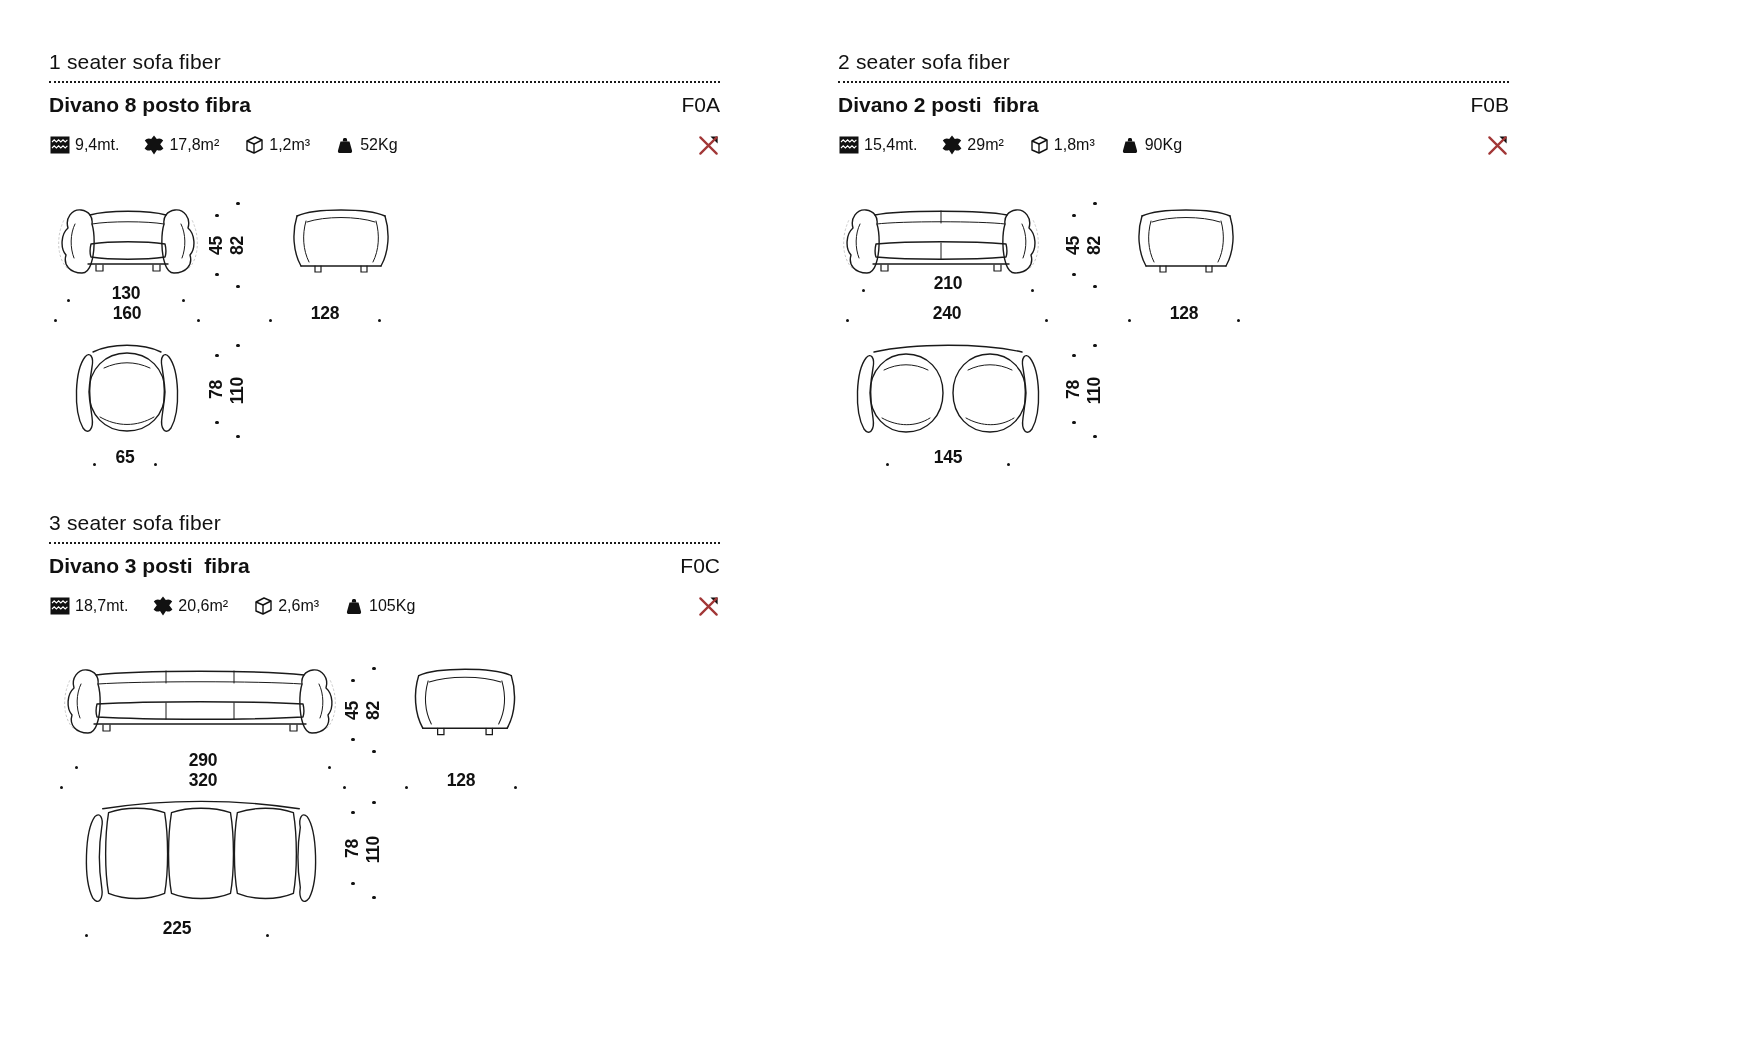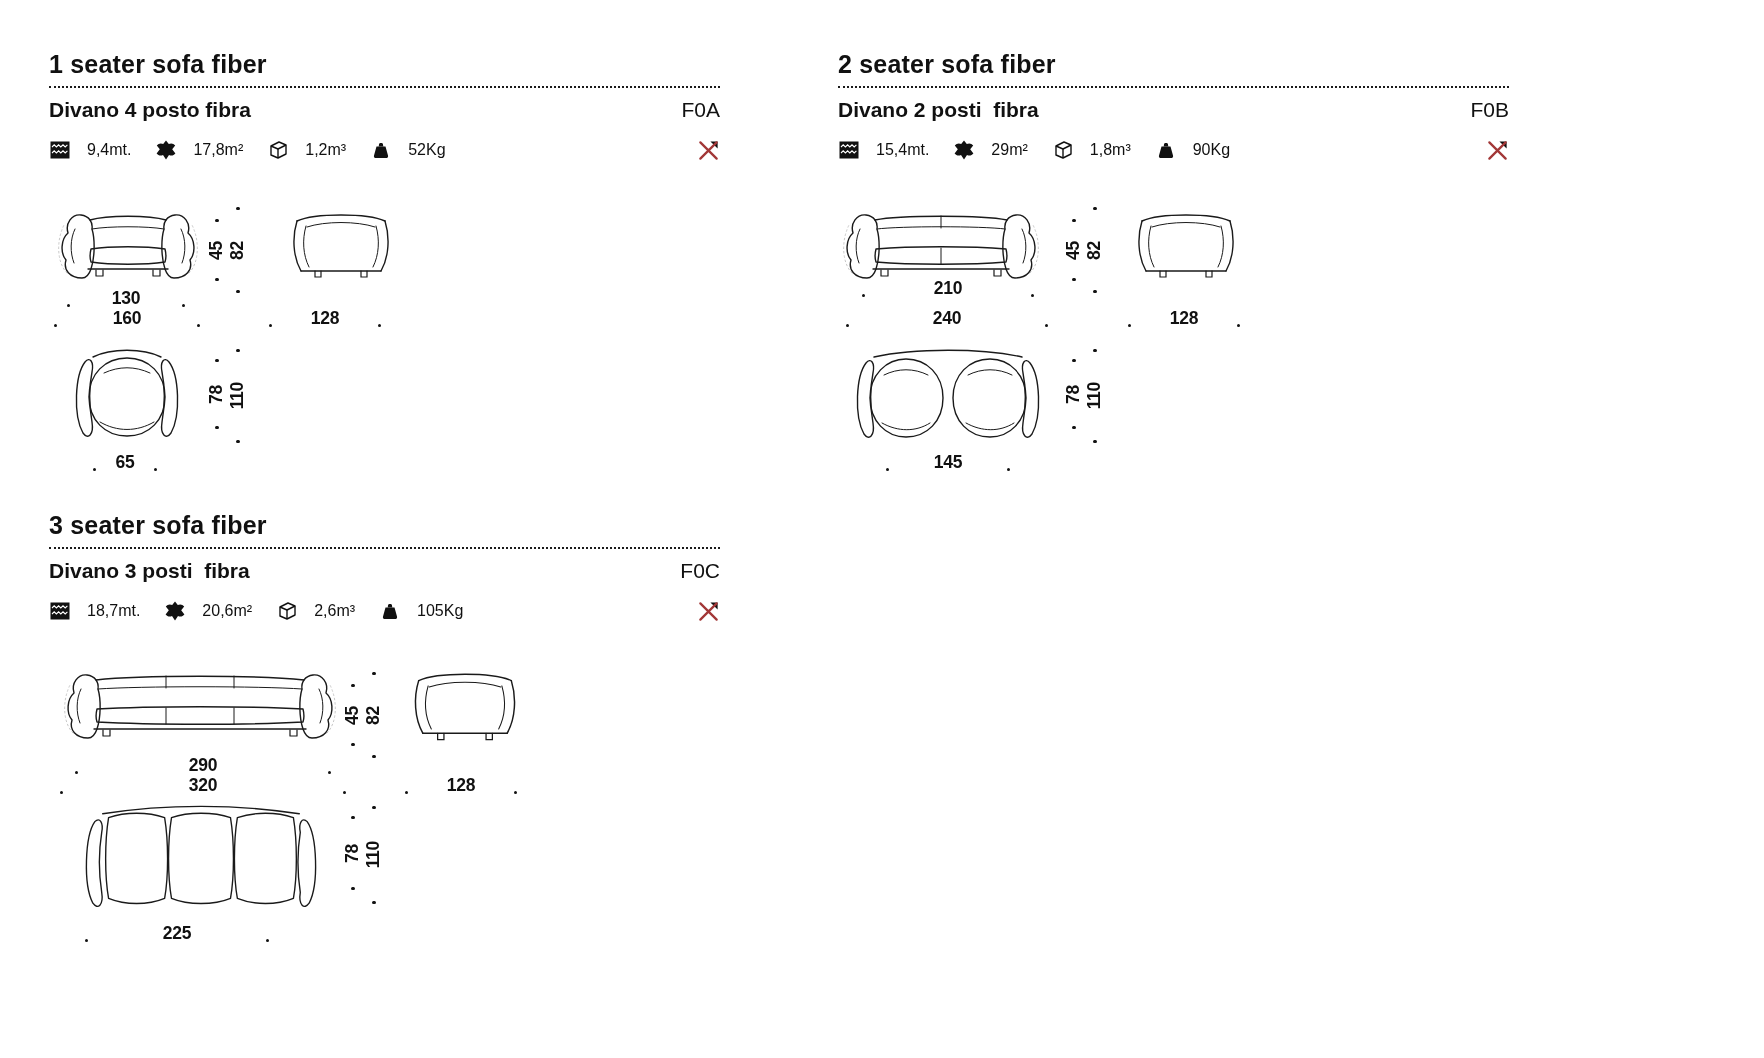--- a/index.html
+++ b/index.html
@@ -1,27 +1,27 @@
 <!DOCTYPE html>
 <html><head>
 <meta charset="utf-8">
 <title>Sofa fiber — technical sheet</title>
 <style>
   *{box-sizing:border-box}
   html,body{margin:0;padding:0;background:#fff}
   .canvas{position:relative;width:1764px;height:1058px;background:#fff;
           font-family:"Liberation Sans",sans-serif;color:#111;overflow:hidden}
   .product{position:absolute;width:671px}
-  .ten{margin:6px 0 0;font-size:25px;font-weight:700;letter-spacing:.2px}
+  .ten{margin:6px 0 0;font-size:21px;font-weight:400;letter-spacing:.2px}
   .rule{height:0;border-top:2px dotted #1a1a1a;margin-top:7px}
   .itrow{display:flex;justify-content:space-between;align-items:baseline;margin-top:10px}
   .tit{margin:0;font-size:21px;font-weight:700;white-space:pre}
   .code{font-size:21px;font-weight:400}
   .specs{display:flex;align-items:center;margin-top:15px;height:26px}
-  .spec{display:flex;align-items:center;gap:16px;margin-right:24px}
+  .spec{display:flex;align-items:center;gap:4px;margin-right:24px}
   .ic{display:inline-flex;width:22px;height:22px}
   .ic svg{width:100%;height:100%}
   .val{font-size:16px}
   .crossed{margin-left:auto;display:inline-flex;width:23px;height:23px}
   .crossed svg{width:100%;height:100%}
   .drawings{position:relative;margin-top:36px;height:300px}
   .draw{position:absolute}
   .hdim{position:absolute;display:flex;align-items:flex-end;justify-content:space-between;height:18px}
   .vdim{position:absolute;display:flex;flex-direction:column;align-items:center;justify-content:space-between;width:16px}
   .hdim::before,.hdim::after,.vdim::before,.vdim::after{
@@ -31,21 +31,21 @@
 </style>
 </head>
 <body>
 
 <div class="canvas">
 
   <section class="product" style="left:49px;top:44px;">
     <h2 class="ten">1 seater sofa fiber</h2>
     <div class="rule"></div>
     <div class="itrow">
-      <h3 class="tit">Divano 4 posto fibra</h3>
+      <h3 class="tit">Divano 8 posto fibra</h3>
       <span class="code">F0A</span>
     </div>
     <div class="specs">
       <div class="spec">
         <span class="ic">
             <svg viewBox="0 0 22 22">
               <rect x="1.5" y="2.5" width="19" height="17" fill="#111"></rect>
               <path d="M3,8 l2.2,-2.2 2.2,2.2 2.2,-2.2 2.2,2.2 2.2,-2.2 2.2,2.2 2.2,-2.2" stroke="#fff" stroke-width="1.1" fill="none"></path>
               <path d="M3,14 l2.2,-2.2 2.2,2.2 2.2,-2.2 2.2,2.2 2.2,-2.2 2.2,2.2 2.2,-2.2" stroke="#fff" stroke-width="1.1" fill="none"></path>
             </svg>

